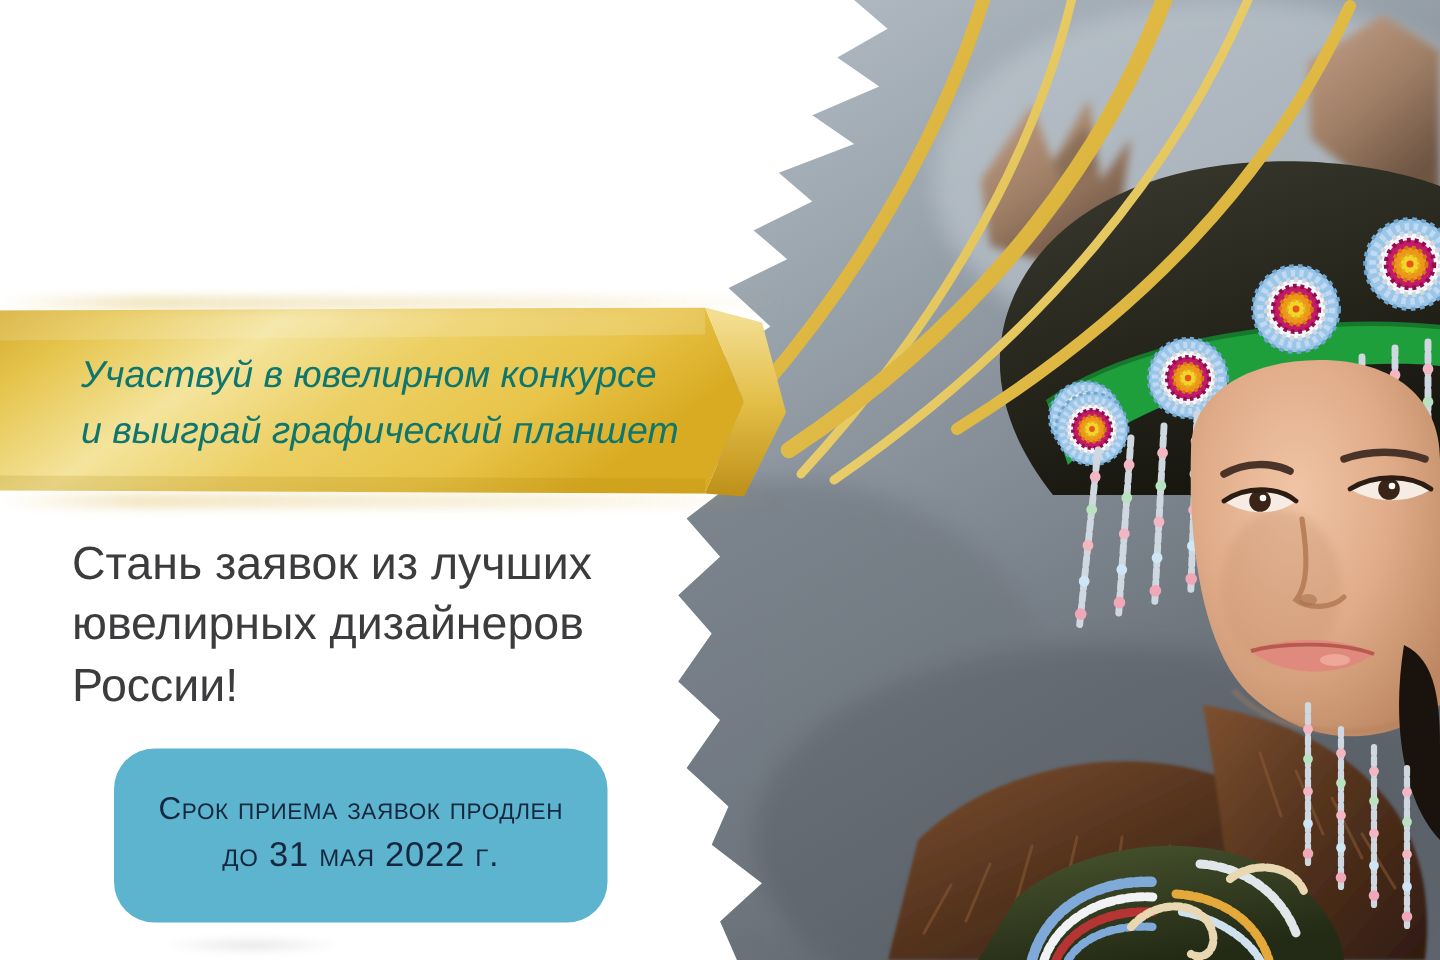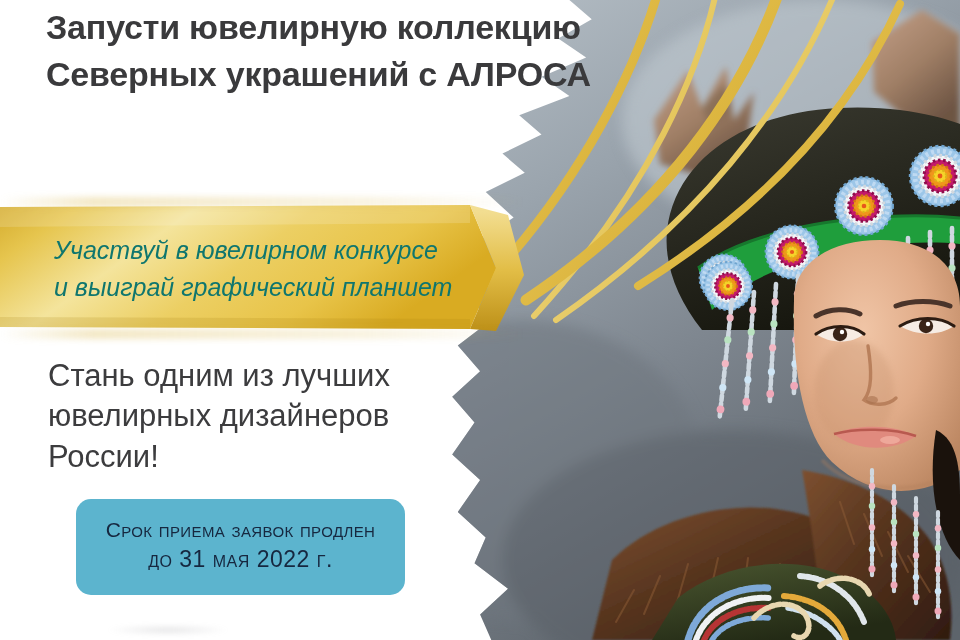--- a/index.html
+++ b/index.html
@@ -135,23 +135,23 @@
     line-height: 1.30;
     white-space: pre-line;
   }
 
   
   .deadline-box {
     position: absolute;
     left: 76px;
     top: 499px;
     width: 329px;
-    height: 96px;
+    height: 116px;
     background: #5cb4ce;
-    border-radius: 15px;
+    border-radius: 27px;
     display: flex;
     flex-direction: column;
     align-items: center;
     justify-content: center;
     box-sizing: border-box;
     padding: 4px 12px 8px;
   }
 
   .deadline-line {
     color: #16273f;
@@ -418,27 +418,25 @@
       <path d="M0 2 L470 0 L496 63 L470 124 L0 122 Z" fill="url(#ribGrad)"></path>
 
       <path d="M470 0 L508 10 L524 70 L496 126 L470 124 L496 63 Z" fill="url(#ribFold)"></path>
 
       <path d="M0 2 L470 0 L470 18 L0 22 Z" fill="#ffffff" opacity="0.16"></path>
 
       <path d="M0 112 L470 114 L470 124 L0 122 Z" fill="#a97f0e" opacity="0.18"></path>
     </svg>
   </div>
 
-  <div class="headline">Запусти ювелирную коллекцию
-Северных украшений с АЛРОСА</div>
 
   <div class="ribbon-text">Участвуй в ювелирном конкурсе
 и выиграй графический планшет</div>
 
-  <div class="body-copy">Стань одним из лучших
+  <div class="body-copy">Стань заявок из лучших
 ювелирных дизайнеров
 России!</div>
 
   <div class="deadline-box">
     <div class="deadline-line line1">Срок приема заявок продлен</div>
     <div class="deadline-line line2">до 31 мая 2022 г.</div>
   </div>
 
   <div class="bottom-smudge"></div>
 

